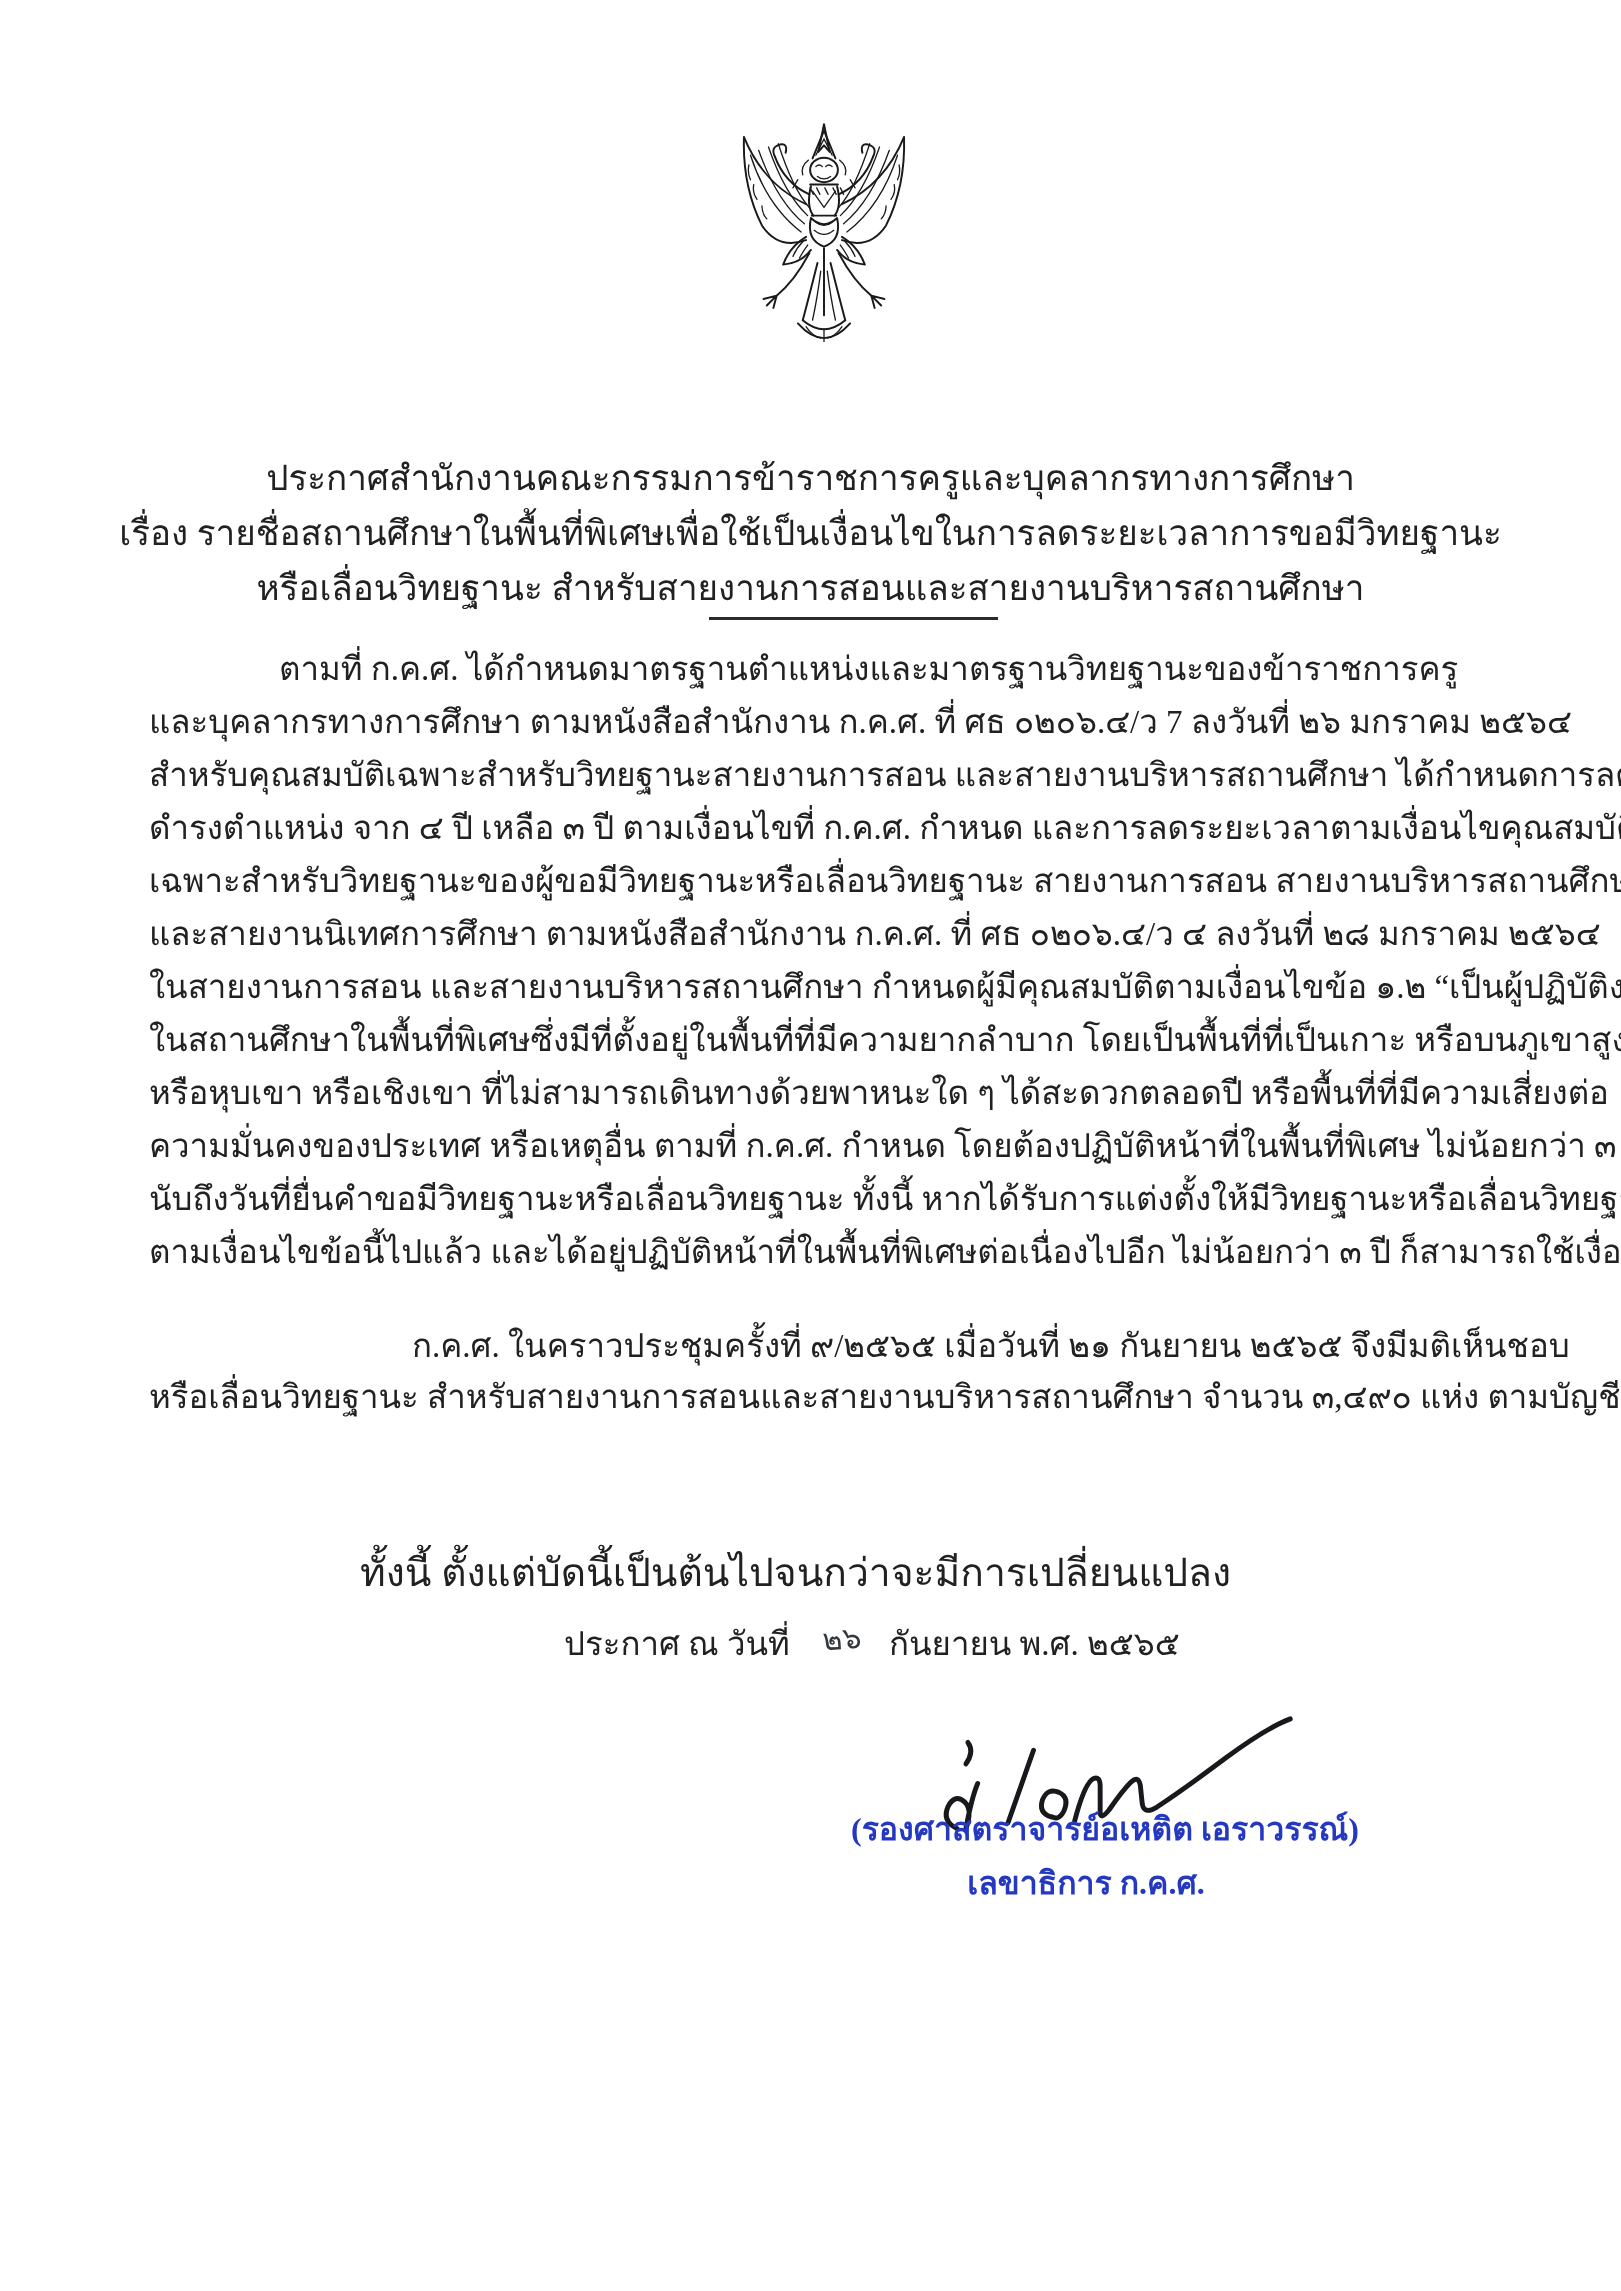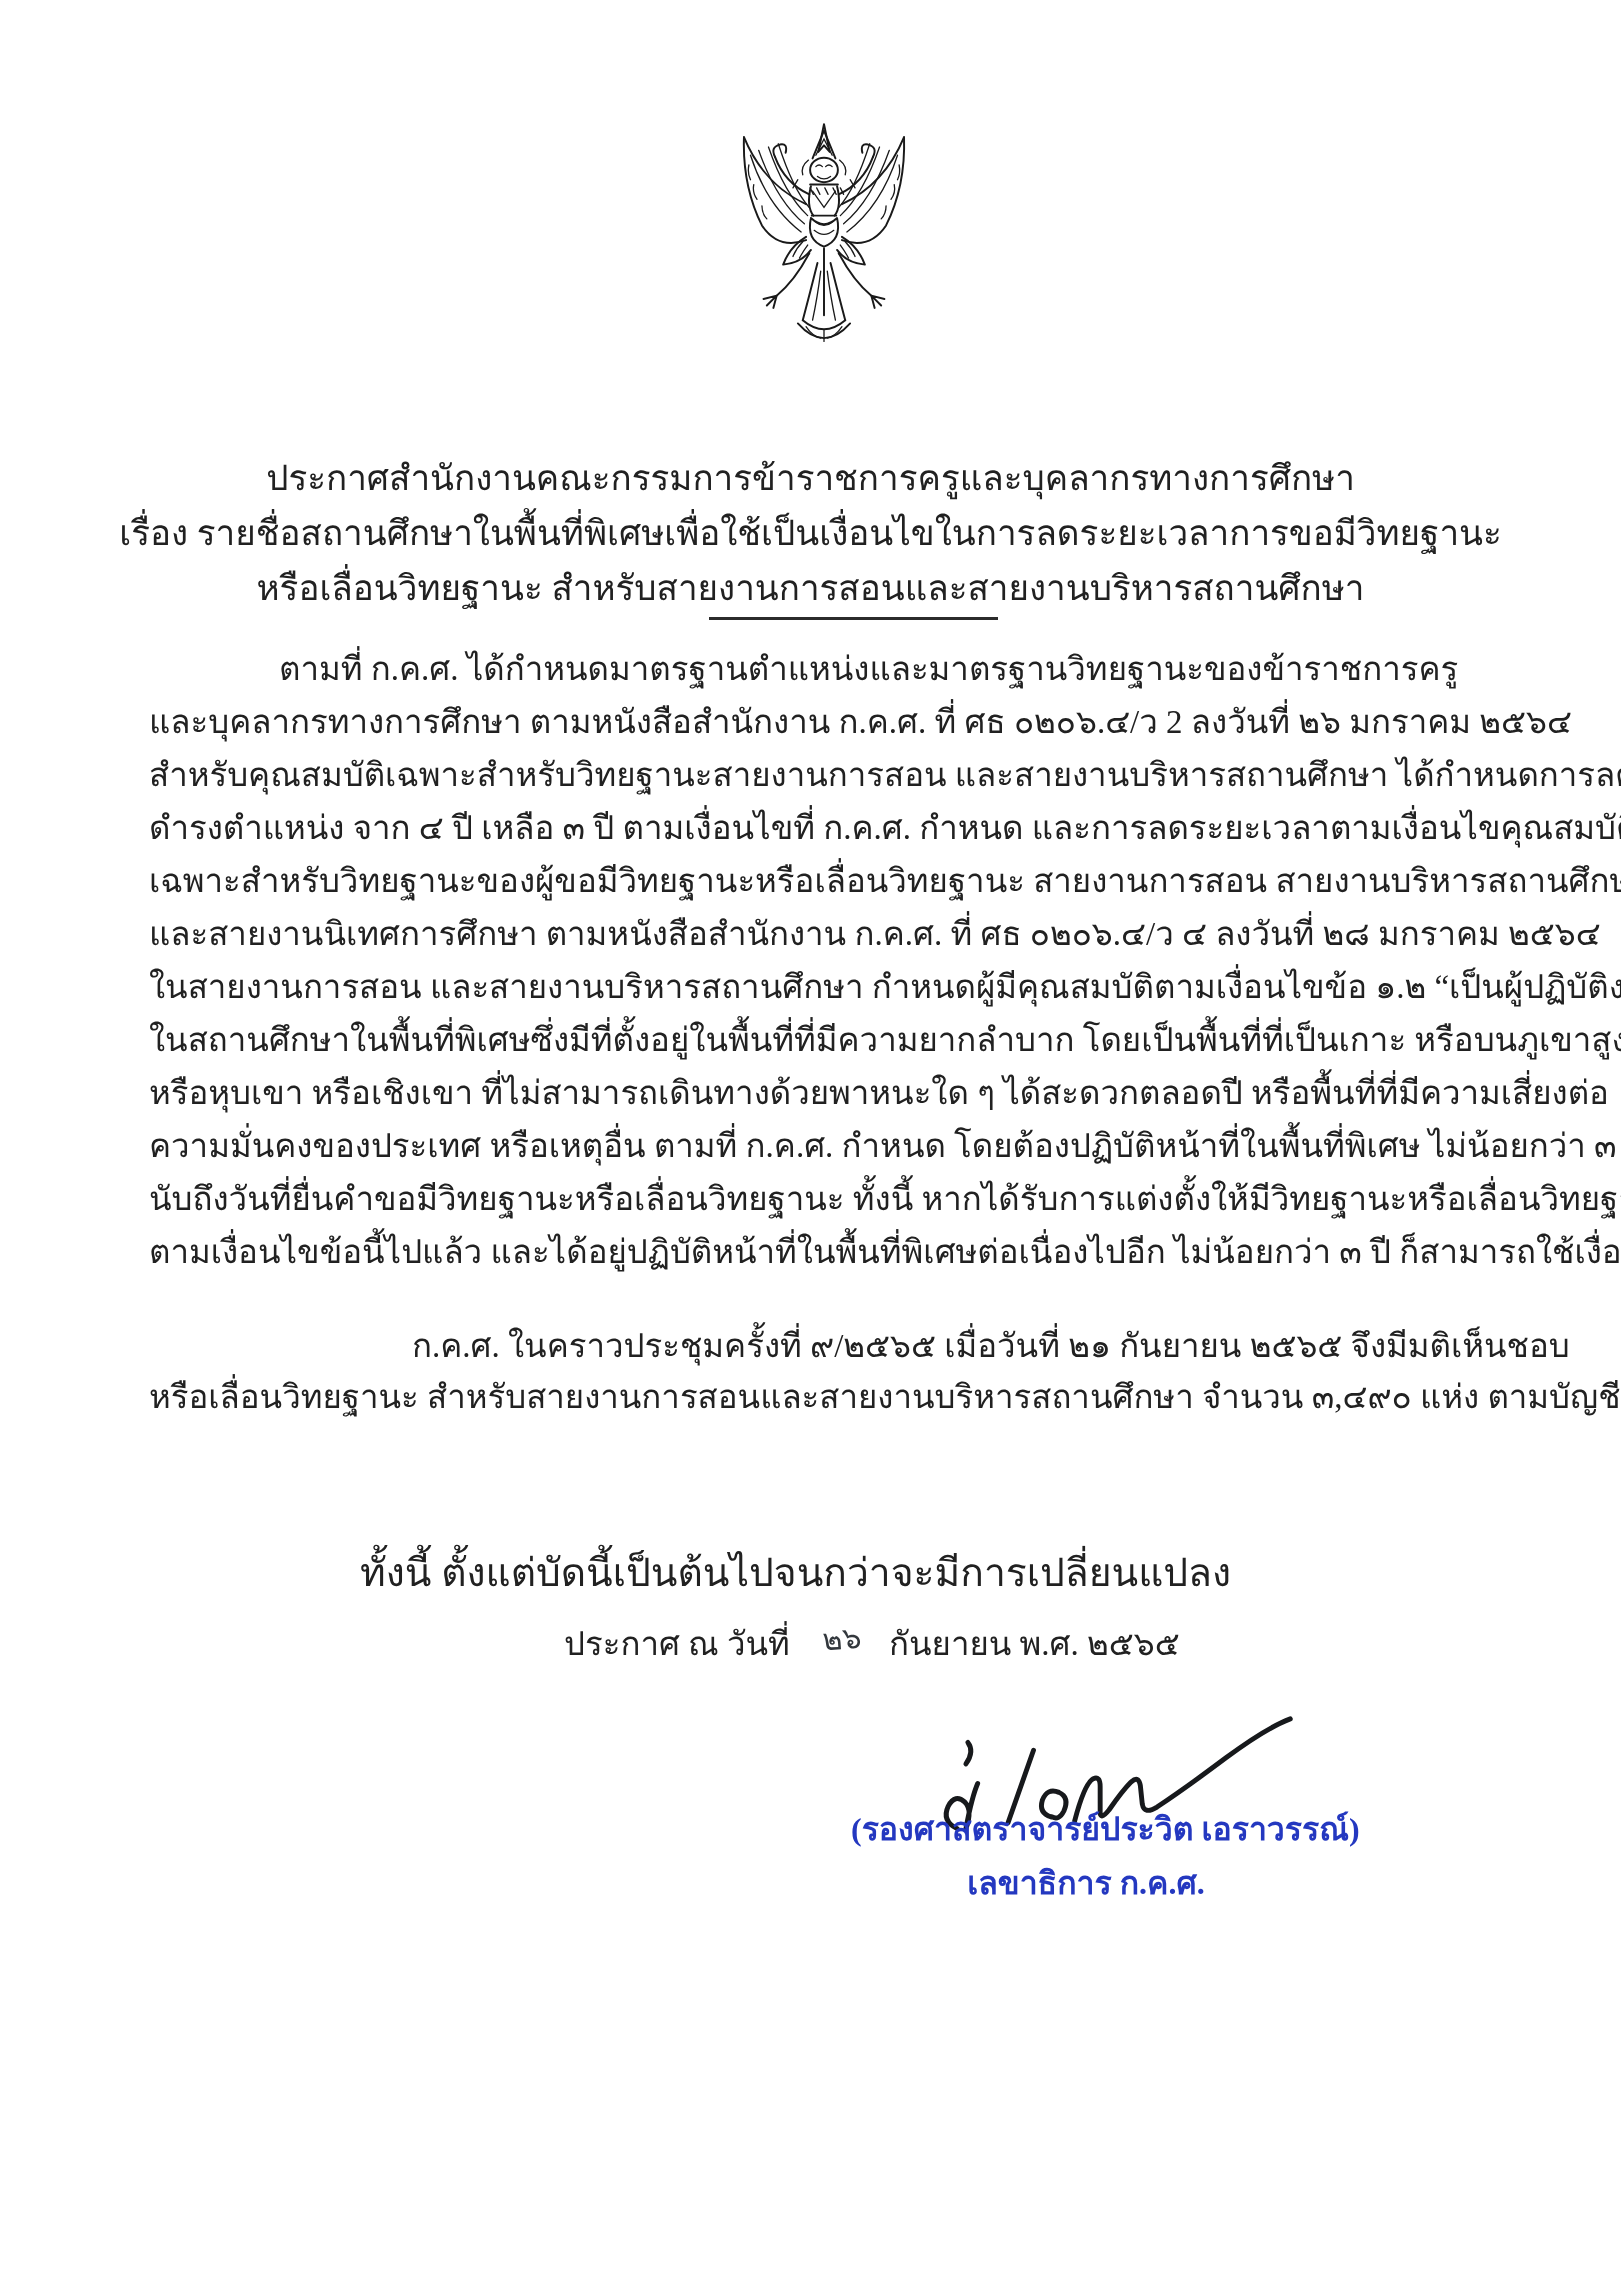--- a/index.html
+++ b/index.html
@@ -122,21 +122,21 @@
   <div class="title-block">
     <div>ประกาศสำนักงานคณะกรรมการข้าราชการครูและบุคลากรทางการศึกษา</div>
     <div>เรื่อง  รายชื่อสถานศึกษาในพื้นที่พิเศษเพื่อใช้เป็นเงื่อนไขในการลดระยะเวลาการขอมีวิทยฐานะ</div>
     <div>หรือเลื่อนวิทยฐานะ สำหรับสายงานการสอนและสายงานบริหารสถานศึกษา</div>
   </div>
 
   <div class="divider"></div>
 
   <div class="para para1">
     <div class="ln">ตามที่ ก.ค.ศ. ได้กำหนดมาตรฐานตำแหน่งและมาตรฐานวิทยฐานะของข้าราชการครู</div>
-    <div class="ln">และบุคลากรทางการศึกษา ตามหนังสือสำนักงาน ก.ค.ศ. ที่ ศธ ๐๒๐๖.๔/ว 2 ลงวันที่ ๒๖ มกราคม ๒๕๖๔</div>
+    <div class="ln">และบุคลากรทางการศึกษา ตามหนังสือสำนักงาน ก.ค.ศ. ที่ ศธ ๐๒๐๖.๔/ว 7 ลงวันที่ ๒๖ มกราคม ๒๕๖๔</div>
     <div class="ln">สำหรับคุณสมบัติเฉพาะสำหรับวิทยฐานะสายงานการสอน และสายงานบริหารสถานศึกษา ได้กำหนดการลดระยะเวลา</div>
     <div class="ln">ดำรงตำแหน่ง จาก ๔ ปี เหลือ ๓ ปี ตามเงื่อนไขที่ ก.ค.ศ. กำหนด และการลดระยะเวลาตามเงื่อนไขคุณสมบัติ</div>
     <div class="ln">เฉพาะสำหรับวิทยฐานะของผู้ขอมีวิทยฐานะหรือเลื่อนวิทยฐานะ สายงานการสอน สายงานบริหารสถานศึกษา</div>
     <div class="ln">และสายงานนิเทศการศึกษา ตามหนังสือสำนักงาน ก.ค.ศ. ที่ ศธ ๐๒๐๖.๔/ว ๔ ลงวันที่ ๒๘ มกราคม ๒๕๖๔</div>
     <div class="ln">ในสายงานการสอน และสายงานบริหารสถานศึกษา กำหนดผู้มีคุณสมบัติตามเงื่อนไขข้อ ๑.๒ “เป็นผู้ปฏิบัติงาน</div>
     <div class="ln">ในสถานศึกษาในพื้นที่พิเศษซึ่งมีที่ตั้งอยู่ในพื้นที่ที่มีความยากลำบาก โดยเป็นพื้นที่ที่เป็นเกาะ หรือบนภูเขาสูง</div>
     <div class="ln">หรือหุบเขา หรือเชิงเขา ที่ไม่สามารถเดินทางด้วยพาหนะใด ๆ ได้สะดวกตลอดปี หรือพื้นที่ที่มีความเสี่ยงต่อ</div>
     <div class="ln">ความมั่นคงของประเทศ หรือเหตุอื่น ตามที่ ก.ค.ศ. กำหนด โดยต้องปฏิบัติหน้าที่ในพื้นที่พิเศษ ไม่น้อยกว่า ๓ ปี</div>
     <div class="ln">นับถึงวันที่ยื่นคำขอมีวิทยฐานะหรือเลื่อนวิทยฐานะ ทั้งนี้ หากได้รับการแต่งตั้งให้มีวิทยฐานะหรือเลื่อนวิทยฐานะ</div>
     <div class="ln">ตามเงื่อนไขข้อนี้ไปแล้ว และได้อยู่ปฏิบัติหน้าที่ในพื้นที่พิเศษต่อเนื่องไปอีก ไม่น้อยกว่า ๓ ปี ก็สามารถใช้เงื่อนไข</div>
@@ -155,18 +155,18 @@
     <svg viewBox="0 0 400 170" width="392" height="167">
       <path class="sig" d="M46,128 q-16,-8 -9,-23 q7,-13 17,-4 q8,8 1,27 q6,-32 12,-46"></path>
       <path class="sig" d="M55,62 q9,-13 2,-22"></path>
       <path class="sig" d="M98,122 L124,48"></path>
       <path class="sig" d="M142,116 q-13,-4 -9,-17 q5,-13 17,-8 q11,5 5,19 q-5,10 -12,6"></path>
       <path class="sig" d="M166,120 q10,-38 19,-43 q7,-3 7,8 l0,26 q0,9 9,-2 q14,-20 22,-28 q8,-8 10,3 l2,19 q2,11 15,3 q30,-20 70,-50 q42,-31 66,-40"></path>
     </svg>
   </div>
 
   <div class="signoff" style="color: rgb(36, 56, 192);">
-    <div class="nm">(รองศาสตราจารย์ประวิต  เอราวรรณ์)</div>
+    <div class="nm">(รองศาสตราจารย์อเหติต  เอราวรรณ์)</div>
     <div class="nm">เลขาธิการ ก.ค.ศ.</div>
   </div>
 
 </div>
 
 
 </body></html>

